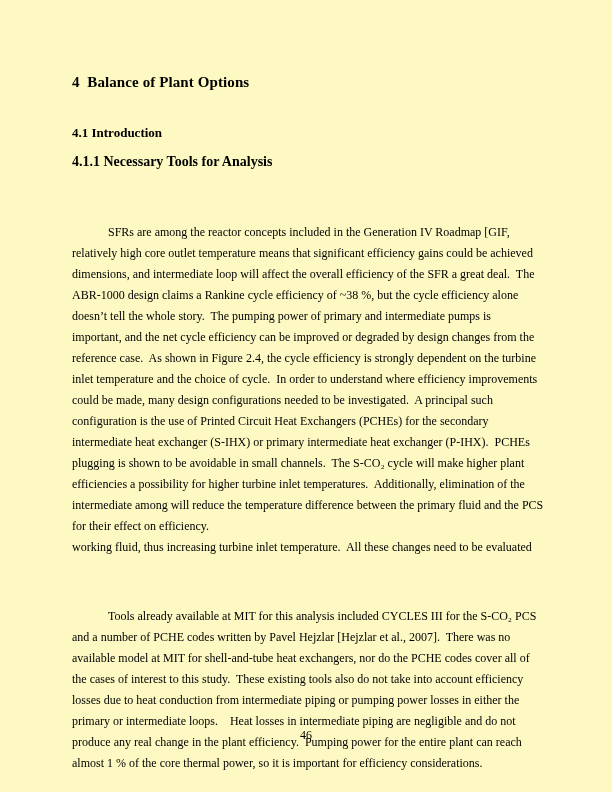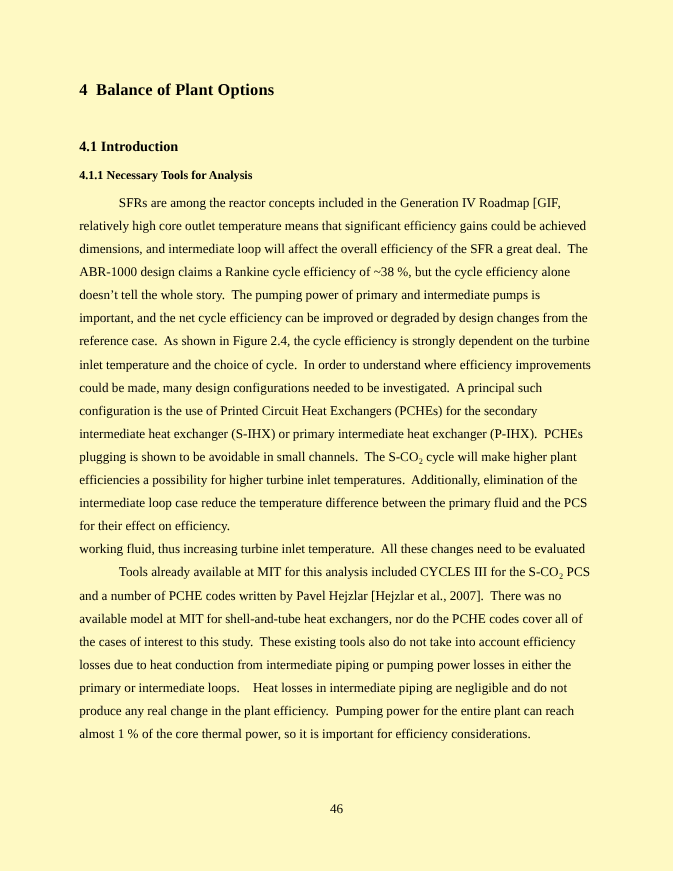--- a/index.html
+++ b/index.html
@@ -34,21 +34,21 @@
     margin: 0;
     font-size: 13px;
     font-weight: bold;
     white-space: pre;
   }
   .subsection-heading {
     position: absolute;
     left: 72px;
     top: 154px;
     margin: 0;
-    font-size: 11px;
+    font-size: 14px;
     font-weight: bold;
     white-space: pre;
   }
   .body-text {
     position: absolute;
     left: 72px;
     top: 174px;
     width: 475px;
   }
   .paragraph {
@@ -56,20 +56,21 @@
   }
   .line {
     height: 21px;
     line-height: 21px;
     font-size: 12px;
     white-space: pre;
     overflow: visible;
   }
   .line.first {
     padding-left: 36px;
+    margin-top: 48px;
   }
   .page-number {
     position: absolute;
     left: 0;
     top: 728px;
     width: 612px;
     text-align: center;
     font-size: 12px;
     line-height: 14px;
   }
@@ -89,21 +90,21 @@
         <div class="line">ABR-1000 design claims a Rankine cycle efficiency of ~38 %, but the cycle efficiency alone</div>
         <div class="line">doesn’t tell the whole story.  The pumping power of primary and intermediate pumps is</div>
         <div class="line">important, and the net cycle efficiency can be improved or degraded by design changes from the</div>
         <div class="line">reference case.  As shown in Figure 2.4, the cycle efficiency is strongly dependent on the turbine</div>
         <div class="line">inlet temperature and the choice of cycle.  In order to understand where efficiency improvements</div>
         <div class="line">could be made, many design configurations needed to be investigated.  A principal such</div>
         <div class="line">configuration is the use of Printed Circuit Heat Exchangers (PCHEs) for the secondary</div>
         <div class="line">intermediate heat exchanger (S-IHX) or primary intermediate heat exchanger (P-IHX).  PCHEs</div>
         <div class="line">plugging is shown to be avoidable in small channels.  The S-CO₂ cycle will make higher plant</div>
         <div class="line">efficiencies a possibility for higher turbine inlet temperatures.  Additionally, elimination of the</div>
-        <div class="line">intermediate loop case reduce the temperature difference between the primary fluid and the PCS</div>
+        <div class="line">intermediate among will reduce the temperature difference between the primary fluid and the PCS</div>
         <div class="line">for their effect on efficiency.</div>
         <div class="line">working fluid, thus increasing turbine inlet temperature.  All these changes need to be evaluated</div>
       </div>
       <div class="paragraph">
         <div class="line first">Tools already available at MIT for this analysis included CYCLES III for the S-CO₂ PCS</div>
         <div class="line">and a number of PCHE codes written by Pavel Hejzlar [Hejzlar et al., 2007].  There was no</div>
         <div class="line">available model at MIT for shell-and-tube heat exchangers, nor do the PCHE codes cover all of</div>
         <div class="line">the cases of interest to this study.  These existing tools also do not take into account efficiency</div>
         <div class="line">losses due to heat conduction from intermediate piping or pumping power losses in either the</div>
         <div class="line">primary or intermediate loops.    Heat losses in intermediate piping are negligible and do not</div>

